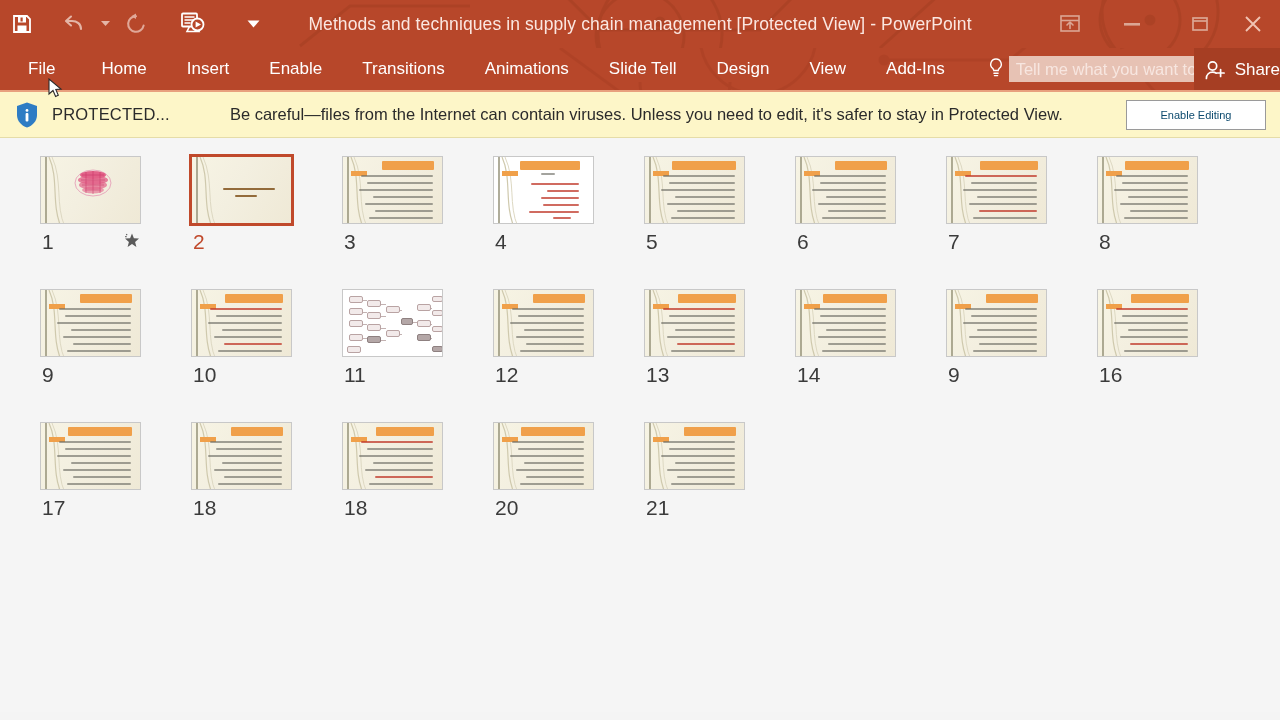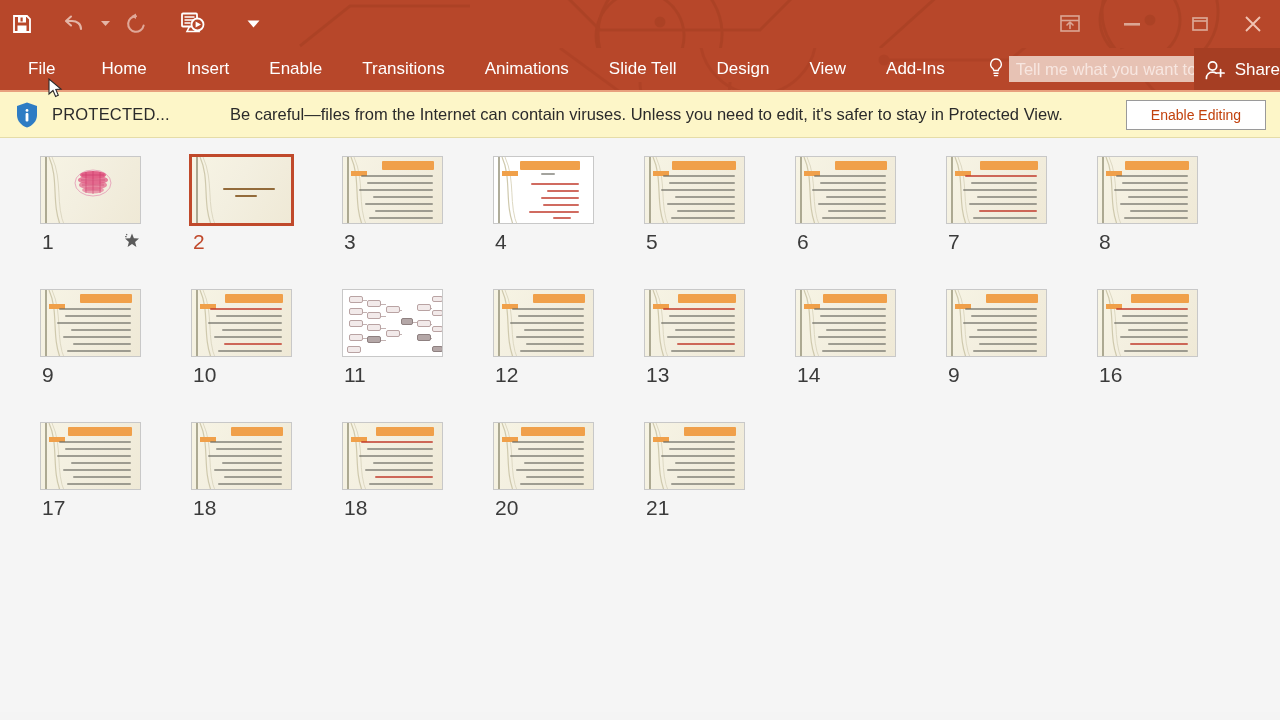--- a/index.html
+++ b/index.html
@@ -135,22 +135,22 @@
     margin-left: 60px;
     white-space: nowrap;
   }
   .pv-btn {
     position: absolute;
     right: 14px;
     height: 30px;
     min-width: 140px;
     background: #ffffff;
     border: 1px solid #9a9a9a;
-    font-size: 14px;
-    color: #c2410c;
+    font-size: 11px;
+    color: #0c4a6e;
     display: flex; align-items: center; justify-content: center;
     padding: 0 12px;
     font-family: "Liberation Sans", sans-serif;
   }
 
   
   .sorter {
     position: relative;
     height: 574px;
     background: #f5f5f5;
@@ -309,20 +309,21 @@
       </svg>
     </div>
     <div class="qat-sep" style="width:20px"></div>
     <div class="qat-btn" style="width:26px" title="Customize Quick Access Toolbar">
       <svg width="13" height="8" viewBox="0 0 13 8">
         <path d="M0.5 0.5 H12.5 L6.5 7.5z" fill="#ffffff"></path>
       </svg>
     </div>
   </div>
 
+  <div class="title-text">Methods and techniques in supply chain management [Protected View] - PowerPoint</div>
 
   <div class="wincontrols">
     <div class="wc-btn ribbon-opts" title="Ribbon Display Options">
       <svg width="22" height="20" viewBox="0 0 22 20">
         <rect x="2" y="2" width="18" height="15" fill="none" stroke="#dba694" stroke-width="1.6"></rect>
         <path d="M2 6.5 H20" stroke="#dba694" stroke-width="1.6"></path>
         <path d="M11 14.5 V8 M8 11 L11 8 L14 11" fill="none" stroke="#dba694" stroke-width="1.6" stroke-linecap="round" stroke-linejoin="round"></path>
       </svg>
     </div>
     <div class="wc-btn" title="Minimize">

